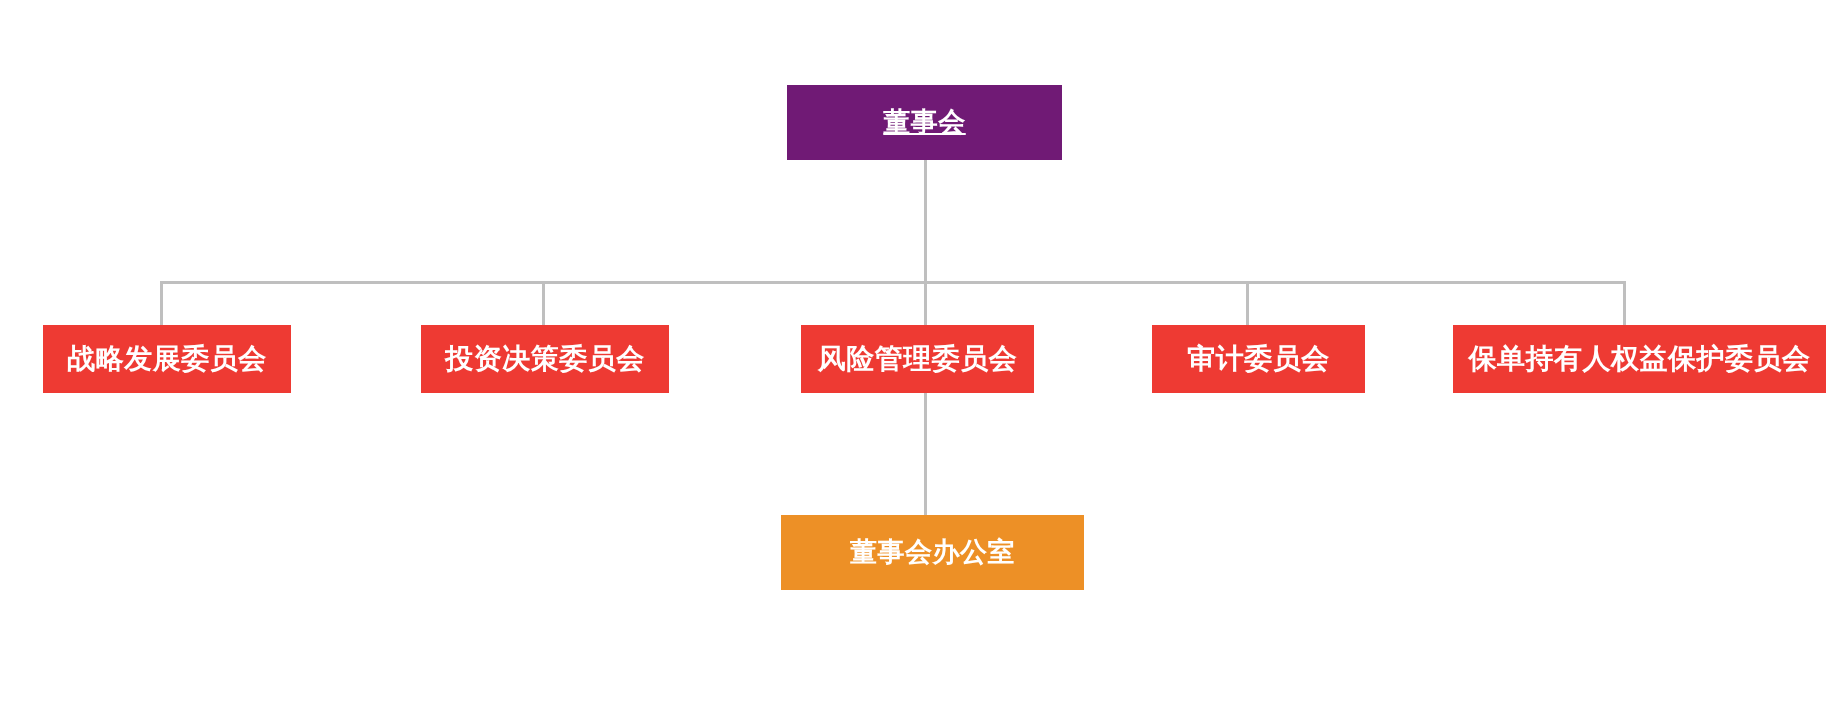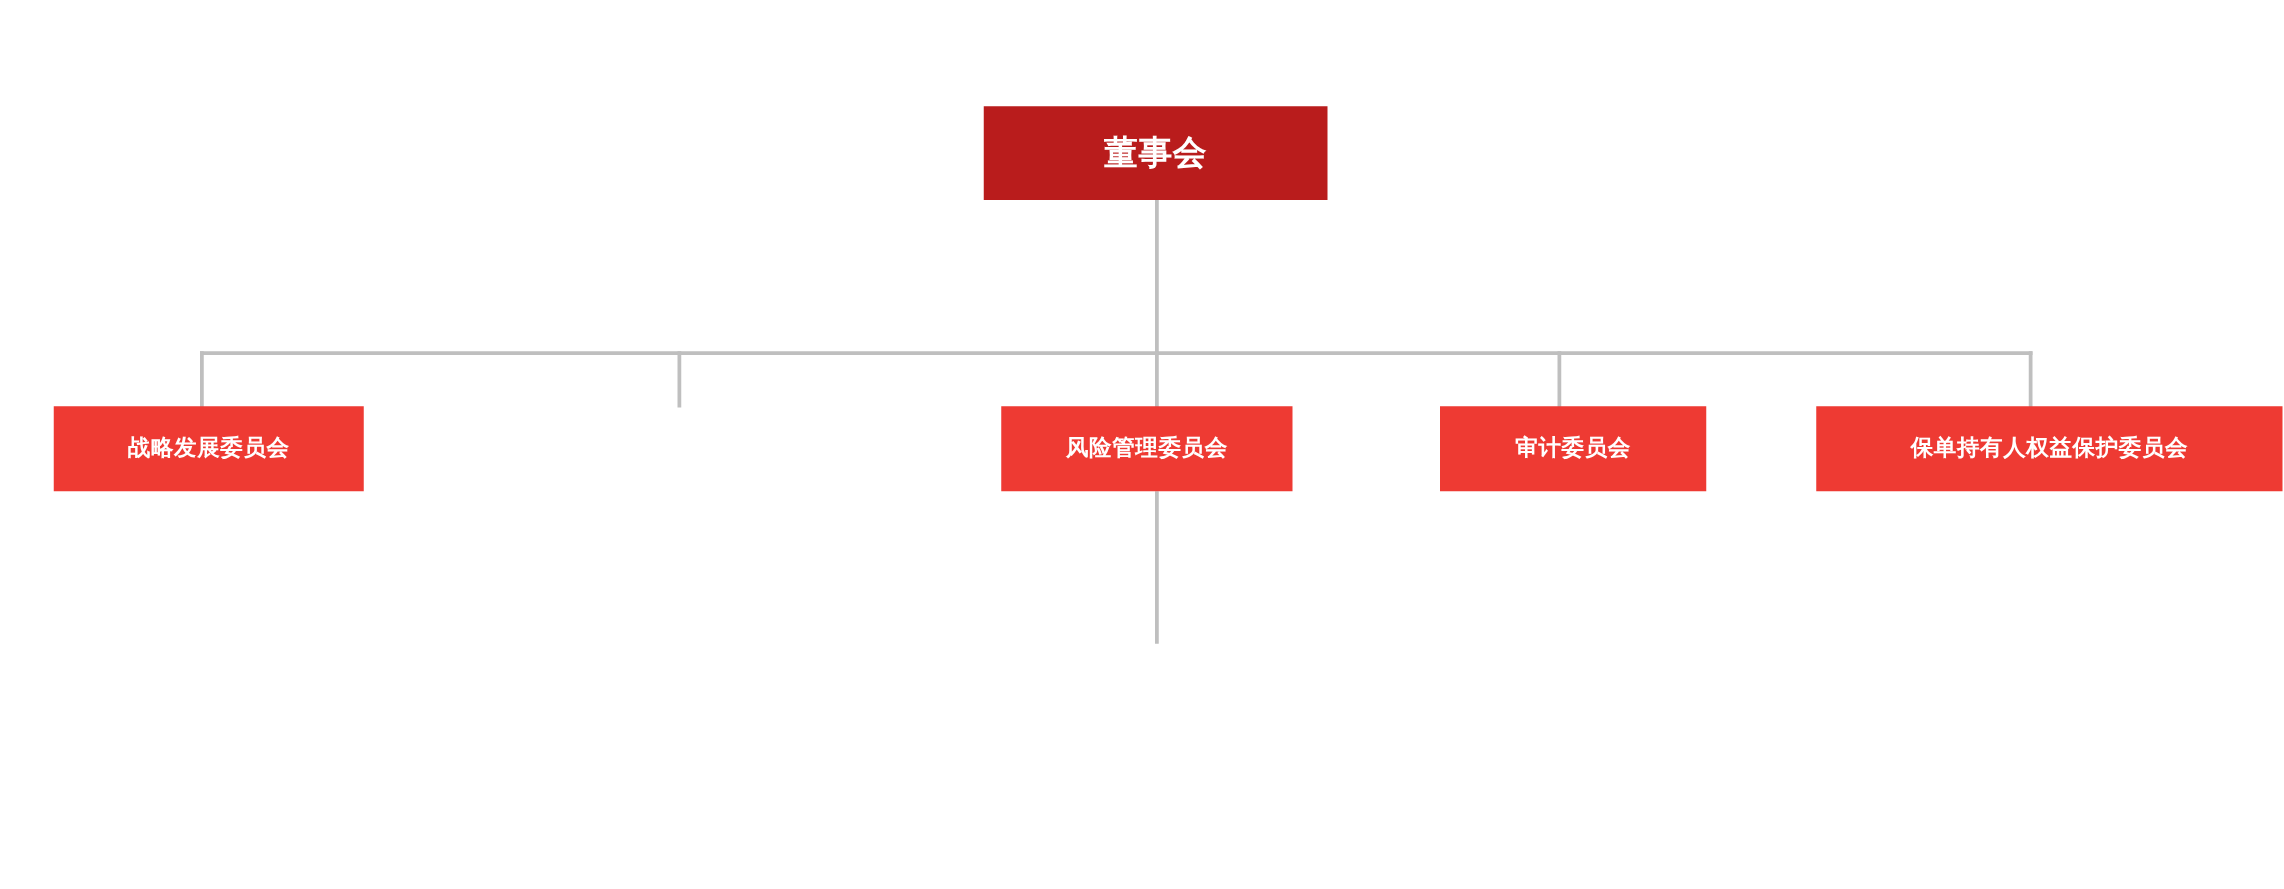--- a/index.html
+++ b/index.html
@@ -26,26 +26,27 @@
     box-sizing: border-box;
     color: #ffffff;
     font-weight: bold;
     letter-spacing: 0.5px;
     text-align: center;
     line-height: 1.1;
     z-index: 3;
     white-space: nowrap;
   }
   .node-root {
-    background: #b91c1c;
+    background: #701a75;
     font-size: 27px;
+    text-decoration: underline;
   }
   .node-committee {
     background: #EE3A33;
-    font-size: 18px;
+    font-size: 28px;
   }
   .node-office {
     background: #ED9026;
     font-size: 27px;
   }
   .connector {
     position: absolute;
     background: #BFBFBF;
     z-index: 1;
   }
@@ -74,27 +75,33 @@
   <div class="connector connector-v" style="left:924px; top:393px; height:122px;"></div>
 
   <div class="node node-root" style="left:787px; top:85px; width:275px; height:75px;">
     <span>董事会</span>
   </div>
 
   <div class="node node-committee" style="left:43px; top:325px; width:248px; height:68px;">
     <span>战略发展委员会</span>
   </div>
 
+  <div class="node node-committee" style="left:421px; top:325px; width:248px; height:68px;">
+    <span>投资决策委员会</span>
+  </div>
 
   <div class="node node-committee" style="left:801px; top:325px; width:233px; height:68px;">
     <span>风险管理委员会</span>
   </div>
 
   <div class="node node-committee" style="left:1152px; top:325px; width:213px; height:68px;">
     <span>审计委员会</span>
   </div>
 
   <div class="node node-committee" style="left:1437px; top:325px; width:373px; height:68px;margin-left:16px;">
     <span>保单持有人权益保护委员会</span>
   </div>
 
+  <div class="node node-office" style="left:781px; top:515px; width:303px; height:75px;">
+    <span>董事会办公室</span>
+  </div>
 
 </div>
 
 </body></html>

